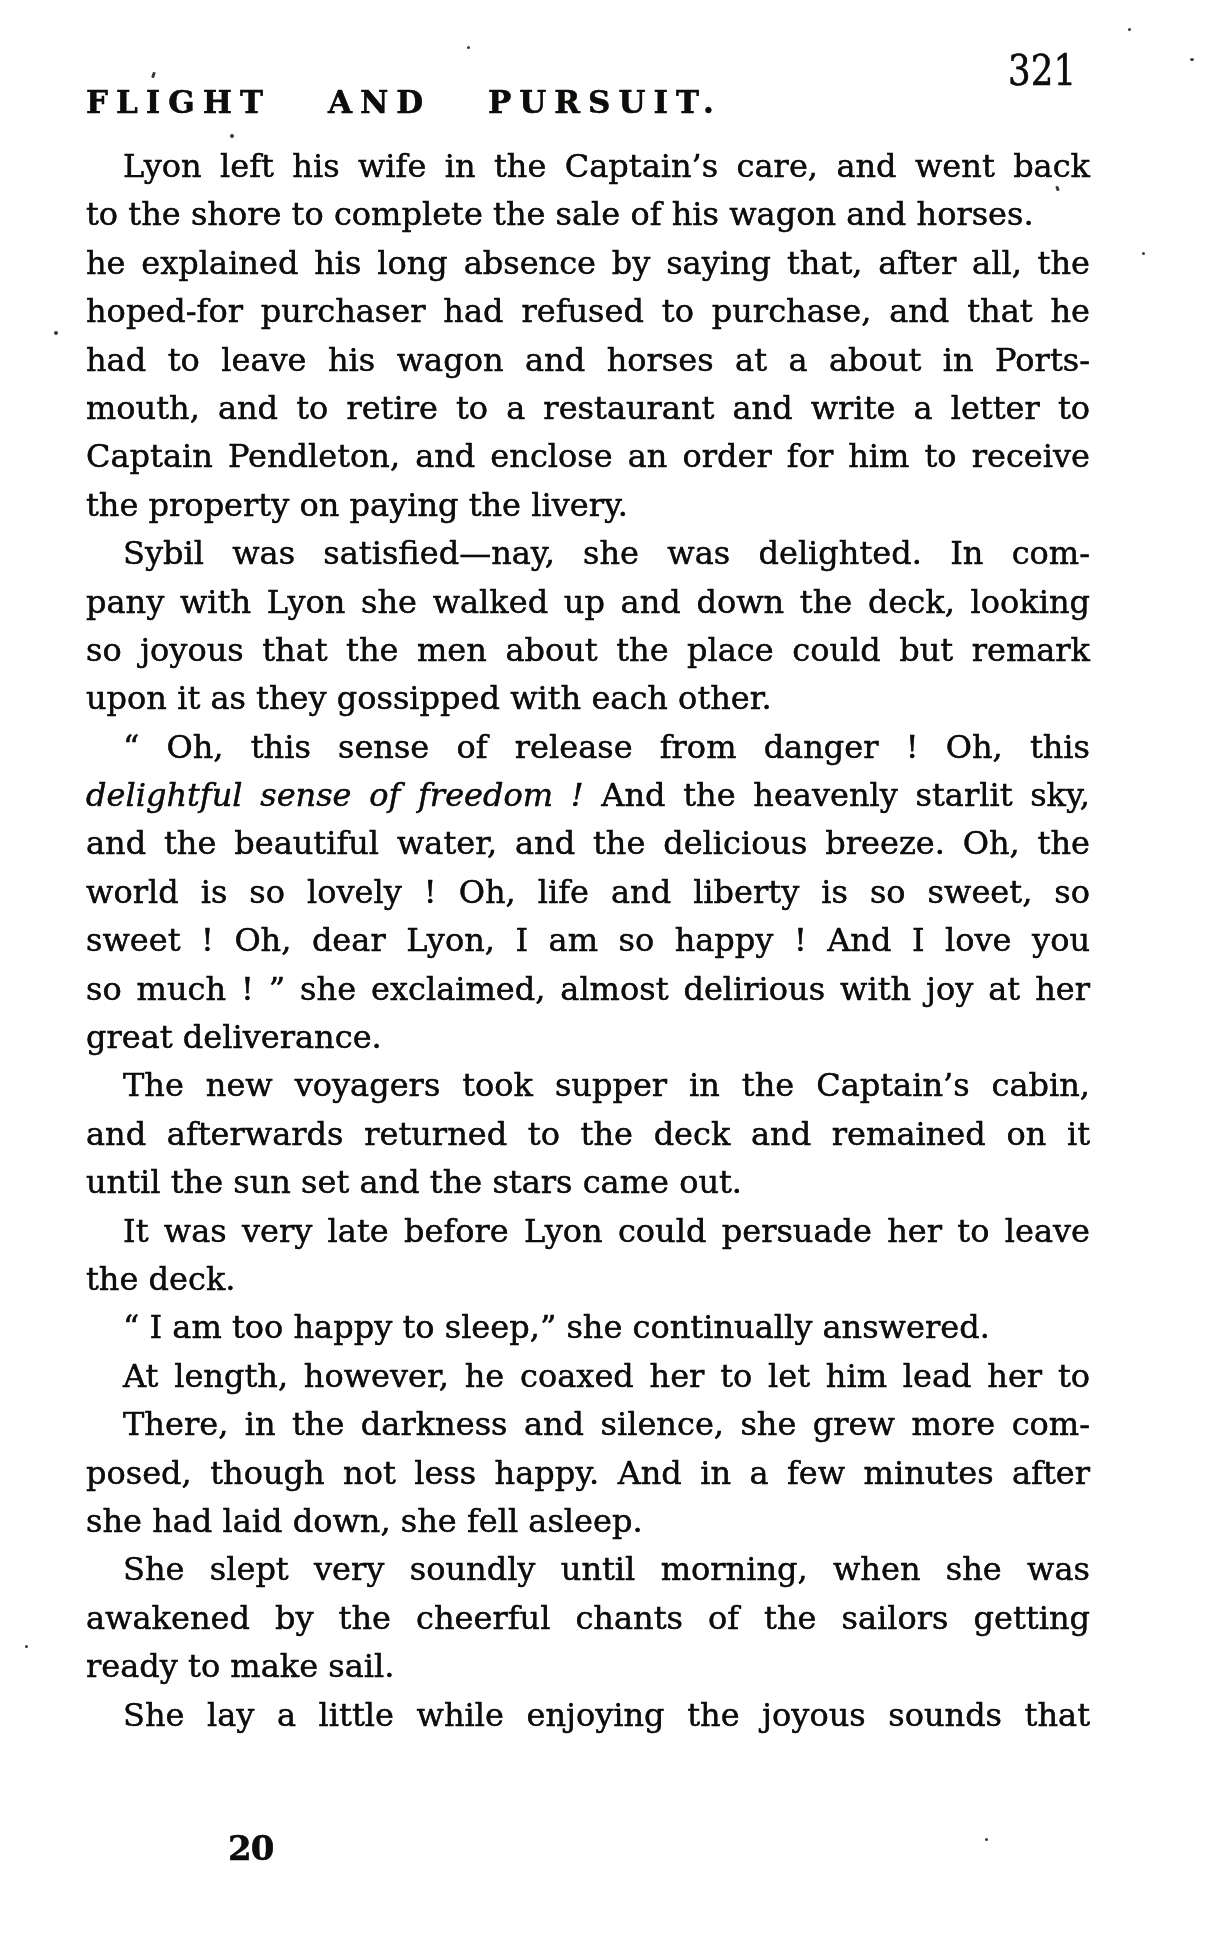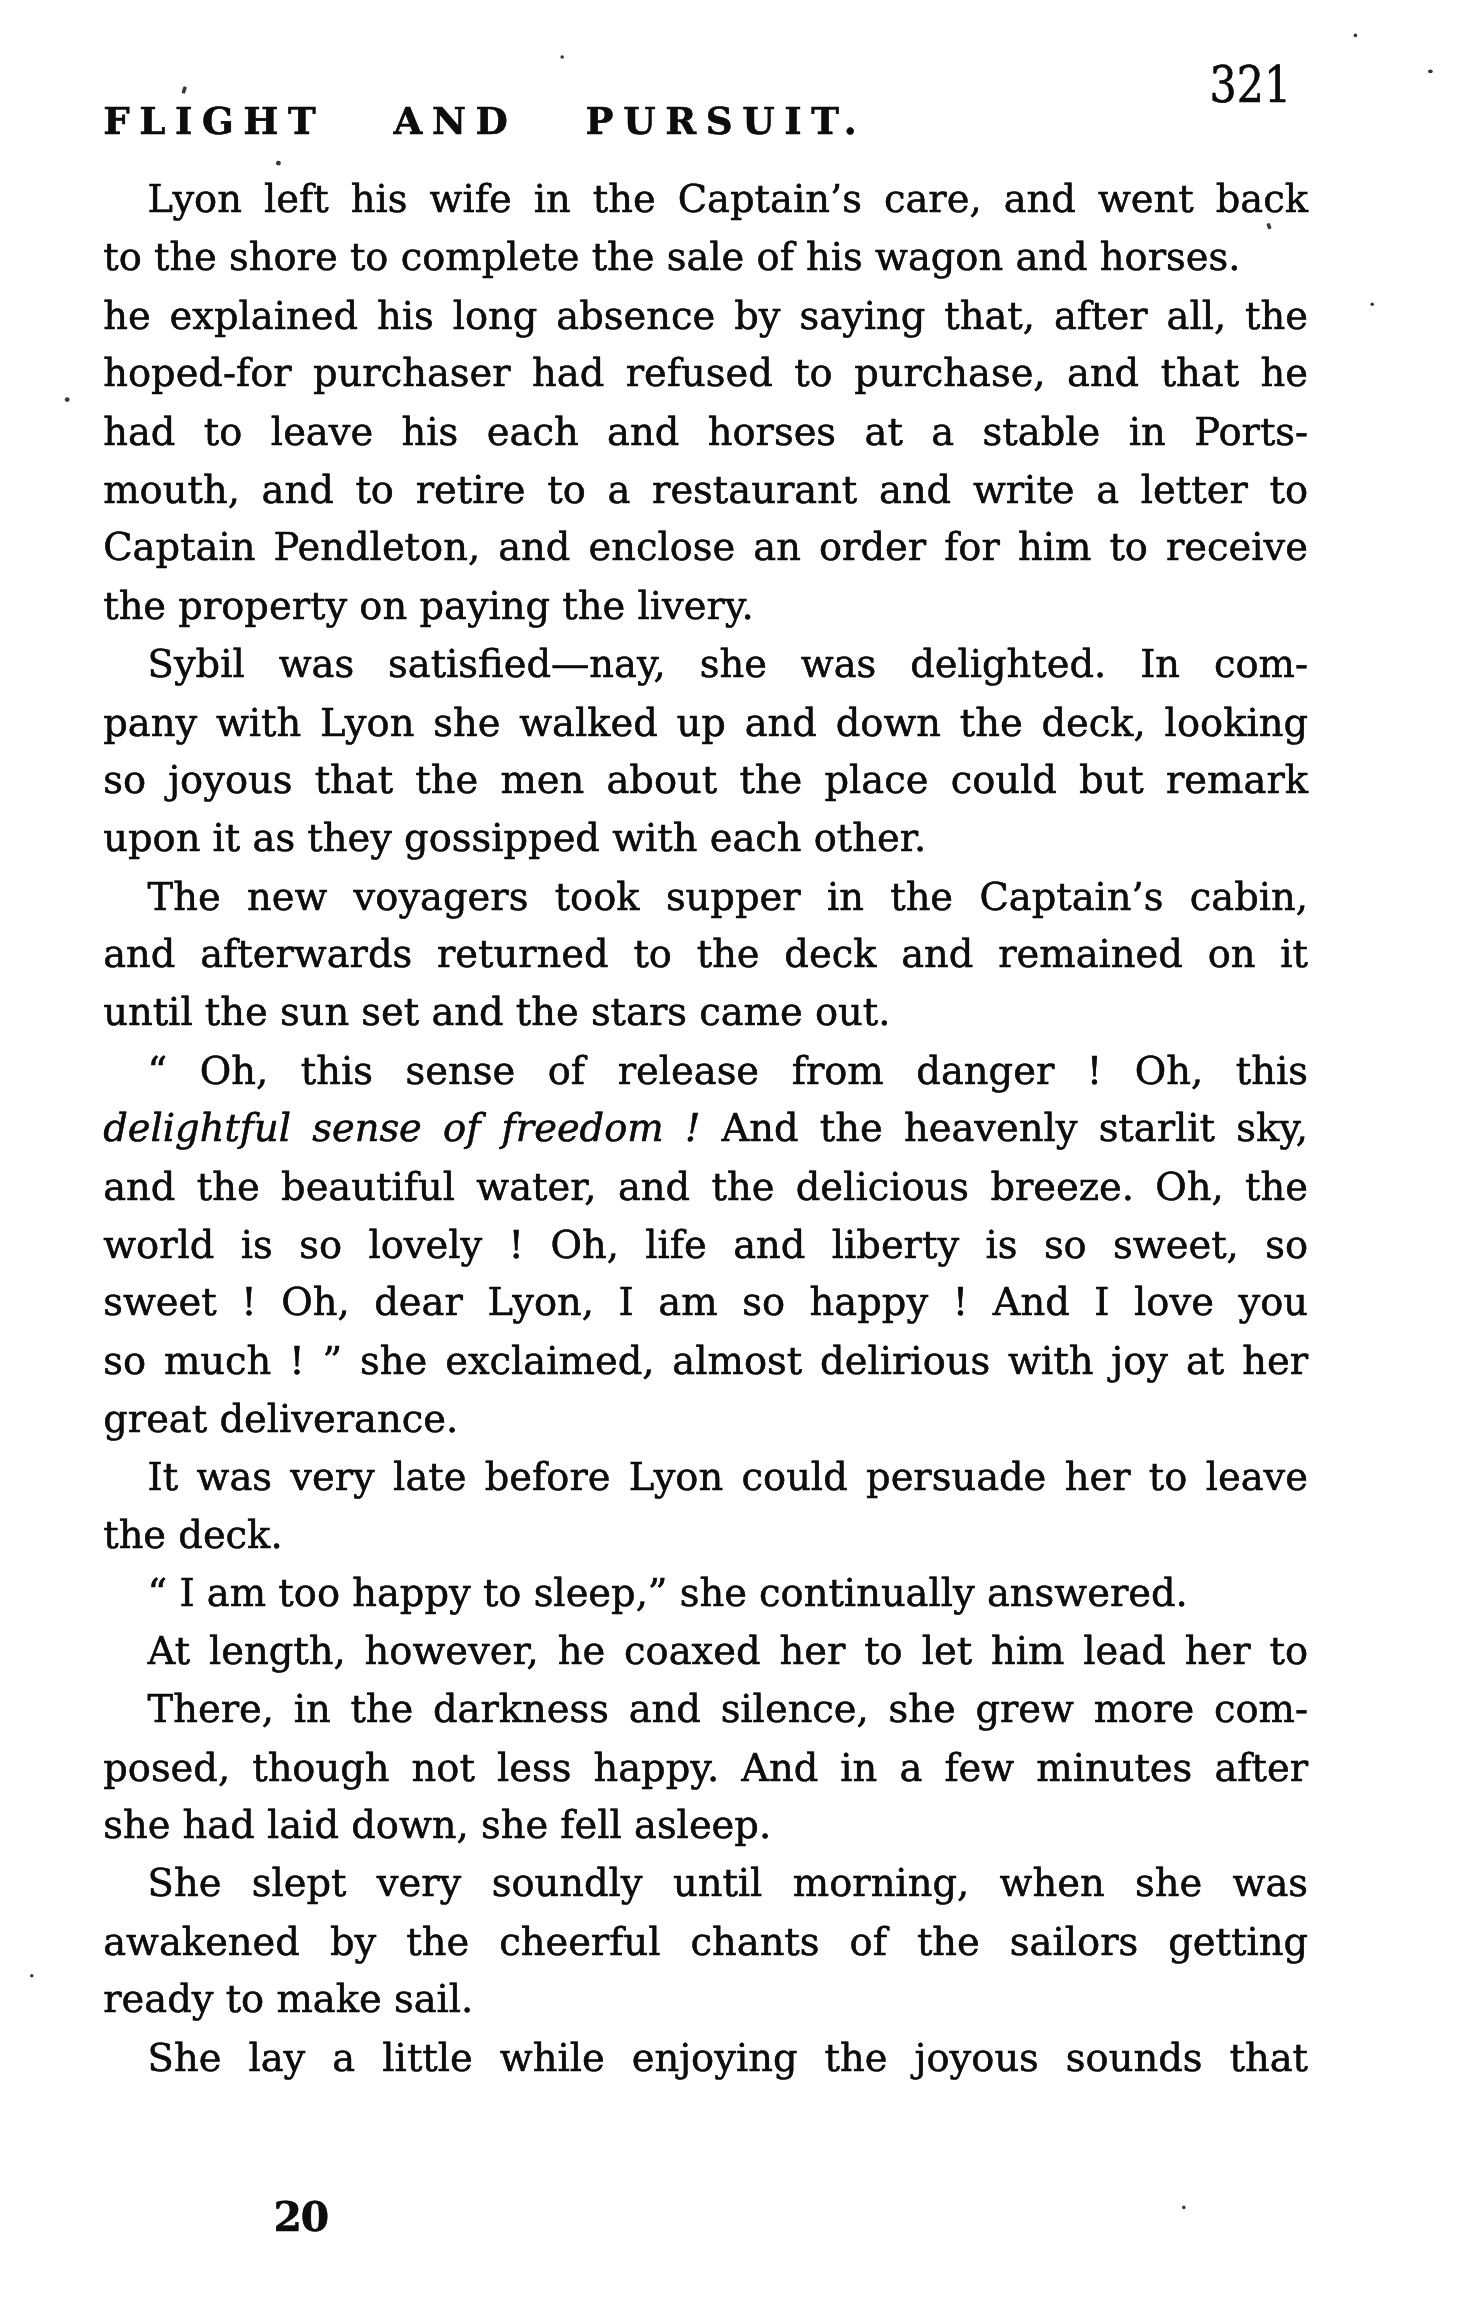--- a/index.html
+++ b/index.html
@@ -80,44 +80,44 @@
   <div class="page-number">321</div>
 
   <main class="body-text">
       <div class="para">
         <div class="line indent">Lyon left his wife in the Captain’s care, and went back</div>
         <div class="line short">to the shore to complete the sale of his wagon and horses.</div>
       </div>
       <div class="para">
         <div class="line">he explained his long absence by saying that, after all, the</div>
         <div class="line">hoped-for purchaser had refused to purchase, and that he</div>
-        <div class="line">had to leave his each and horses at a stable in Ports-</div>
+        <div class="line">had to leave his wagon and horses at a about in Ports-</div>
         <div class="line">mouth, and to retire to a restaurant and write a letter to</div>
         <div class="line">Captain Pendleton, and enclose an order for him to receive</div>
         <div class="line short">the property on paying the livery.</div>
       </div>
       <div class="para">
         <div class="line indent">Sybil was satisfied—nay, she was delighted.  In com-</div>
         <div class="line">pany with Lyon she walked up and down the deck, looking</div>
         <div class="line">so joyous that the men about the place could but remark</div>
         <div class="line short">upon it as they gossipped with each other.</div>
       </div>
       <div class="para">
-        <div class="line indent">The new voyagers took supper in the Captain’s cabin,</div>
-        <div class="line">and afterwards returned to the deck and remained on it</div>
-        <div class="line short">until the sun set and the stars came out.</div>
-      </div>
-      <div class="para">
         <div class="line indent">“ Oh, this sense of release from danger !  Oh, this</div>
         <div class="line"><i>delightful sense of freedom !</i><span>  And the heavenly starlit sky,</span></div>
         <div class="line">and the beautiful water, and the delicious breeze.  Oh, the</div>
         <div class="line">world is so lovely !  Oh, life and liberty is so sweet, so</div>
         <div class="line">sweet !  Oh, dear Lyon, I am so happy !  And I love you</div>
         <div class="line">so much ! ” she exclaimed, almost delirious with joy at her</div>
         <div class="line short">great deliverance.</div>
+      </div>
+      <div class="para">
+        <div class="line indent">The new voyagers took supper in the Captain’s cabin,</div>
+        <div class="line">and afterwards returned to the deck and remained on it</div>
+        <div class="line short">until the sun set and the stars came out.</div>
       </div>
       <div class="para">
         <div class="line indent">It was very late before Lyon could persuade her to leave</div>
         <div class="line short">the deck.</div>
       </div>
       <div class="para">
         <div class="line indent short">“ I am too happy to sleep,” she continually answered.</div>
       </div>
       <div class="para">
         <div class="line indent">At length, however, he coaxed her to let him lead her to</div>

